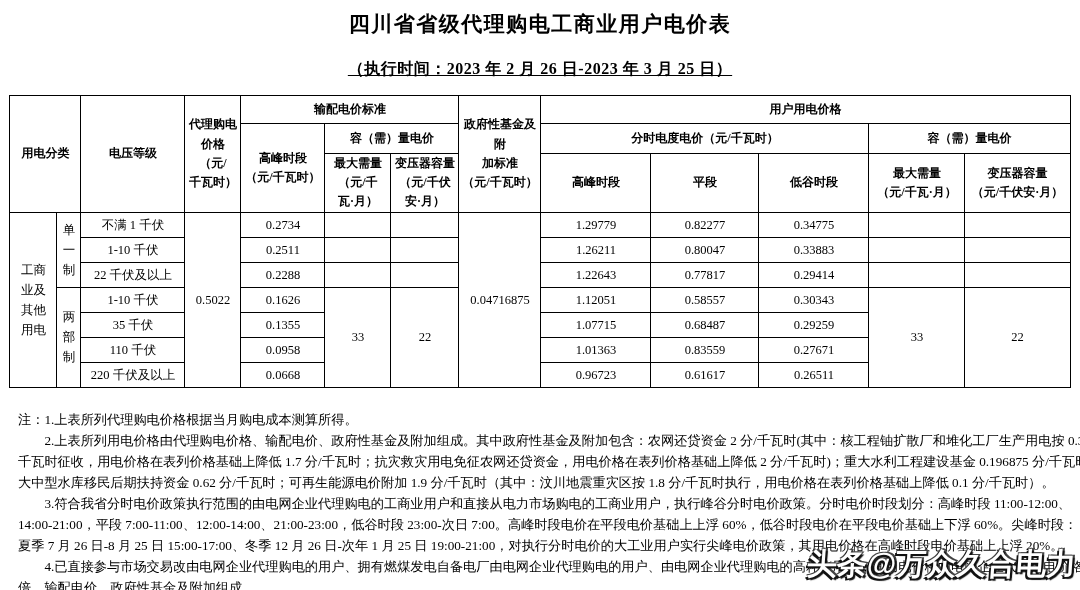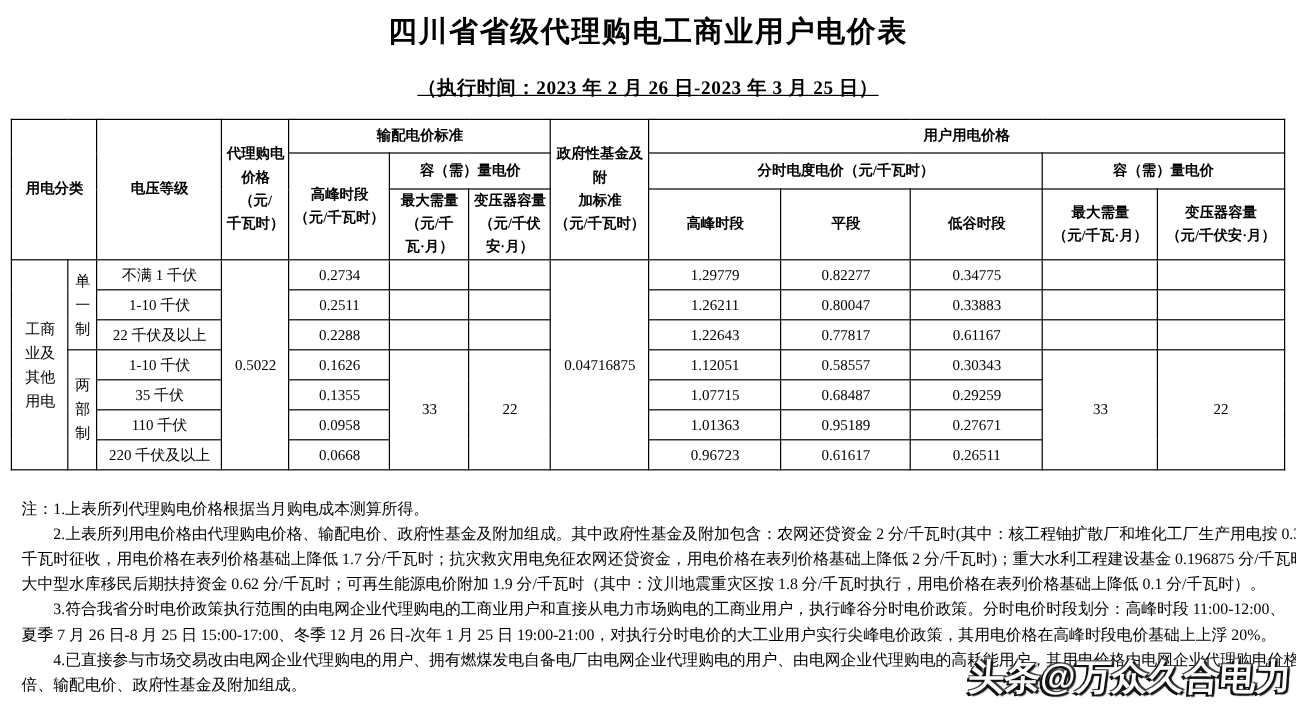--- a/index.html
+++ b/index.html
@@ -3,21 +3,21 @@
 <meta charset="utf-8">
 <style>
   * { box-sizing: border-box; }
   html,body { margin:0; padding:0; background:#ffffff; }
   .page {
     position:relative; width:1080px; height:590px; overflow:hidden;
     background:#ffffff; color:#000;
     font-family:"Liberation Serif","DejaVu Serif",serif;
   }
   .title {
-    text-align:center; font-size:24px; font-weight:bold;
+    text-align:center; font-size:21px; font-weight:bold;
     padding-top:10px; letter-spacing:1.5px;
   }
   .subtitle {
     text-align:center; font-size:16px; font-weight:bold;
     margin-top:21px; letter-spacing:0.5px;text-decoration:underline;
   }
   table.price-table {
     border-collapse:collapse; table-layout:fixed;
     width:1060px; margin:15px auto 0;
   }
@@ -136,21 +136,21 @@
         <td class="val"></td>
         <td class="val"></td>
       </tr>
       <tr>
         <td class="val">22 千伏及以上</td>
         <td class="val">0.2288</td>
         <td class="val"></td>
         <td class="val"></td>
         <td class="val">1.22643</td>
         <td class="val">0.77817</td>
-        <td class="val">0.61167</td>
+        <td class="val">0.29414</td>
         <td class="val"></td>
         <td class="val"></td>
       </tr>
       <tr>
         <td rowspan="4" class="val pre">两
 部
 制</td>
         <td class="val">1-10 千伏</td>
         <td class="val">0.1626</td>
         <td rowspan="4" class="val">33</td>
@@ -165,39 +165,40 @@
         <td class="val">35 千伏</td>
         <td class="val">0.1355</td>
         <td class="val">1.07715</td>
         <td class="val">0.68487</td>
         <td class="val">0.29259</td>
       </tr>
       <tr>
         <td class="val">110 千伏</td>
         <td class="val">0.0958</td>
         <td class="val">1.01363</td>
-        <td class="val">0.95189</td>
+        <td class="val">0.83559</td>
         <td class="val">0.27671</td>
       </tr>
       <tr>
         <td class="val">220 千伏及以上</td>
         <td class="val">0.0668</td>
         <td class="val">0.96723</td>
         <td class="val">0.61617</td>
         <td class="val">0.26511</td>
       </tr>
     </tbody>
   </table>
 
   <div class="notes">
     <div class="note-line">注：1.上表所列代理购电价格根据当月购电成本测算所得。</div>
     <div class="note-line indent">2.上表所列用电价格由代理购电价格、输配电价、政府性基金及附加组成。其中政府性基金及附加包含：农网还贷资金 2 分/千瓦时(其中：核工程铀扩散厂和堆化工厂生产用电按 0.3 分/</div>
     <div class="note-line">千瓦时征收，用电价格在表列价格基础上降低 1.7 分/千瓦时；抗灾救灾用电免征农网还贷资金，用电价格在表列价格基础上降低 2 分/千瓦时)；重大水利工程建设基金 0.196875 分/千瓦时；</div>
     <div class="note-line">大中型水库移民后期扶持资金 0.62 分/千瓦时；可再生能源电价附加 1.9 分/千瓦时（其中：汶川地震重灾区按 1.8 分/千瓦时执行，用电价格在表列价格基础上降低 0.1 分/千瓦时）。</div>
     <div class="note-line indent">3.符合我省分时电价政策执行范围的由电网企业代理购电的工商业用户和直接从电力市场购电的工商业用户，执行峰谷分时电价政策。分时电价时段划分：高峰时段 11:00-12:00、</div>
+    <div class="note-line">14:00-21:00，平段 7:00-11:00、12:00-14:00、21:00-23:00，低谷时段 23:00-次日 7:00。高峰时段电价在平段电价基础上上浮 60%，低谷时段电价在平段电价基础上下浮 60%。尖峰时段：</div>
     <div class="note-line">夏季 7 月 26 日-8 月 25 日 15:00-17:00、冬季 12 月 26 日-次年 1 月 25 日 19:00-21:00，对执行分时电价的大工业用户实行尖峰电价政策，其用电价格在高峰时段电价基础上上浮 20%。</div>
     <div class="note-line indent">4.已直接参与市场交易改由电网企业代理购电的用户、拥有燃煤发电自备电厂由电网企业代理购电的用户、由电网企业代理购电的高耗能用户，其用电价格由电网企业代理购电价格的 1.5</div>
     <div class="note-line">倍、输配电价、政府性基金及附加组成。</div>
   </div>
 
   <div class="watermark">头条@万众久合电力</div>
 
 </div>
 
 </body></html>

